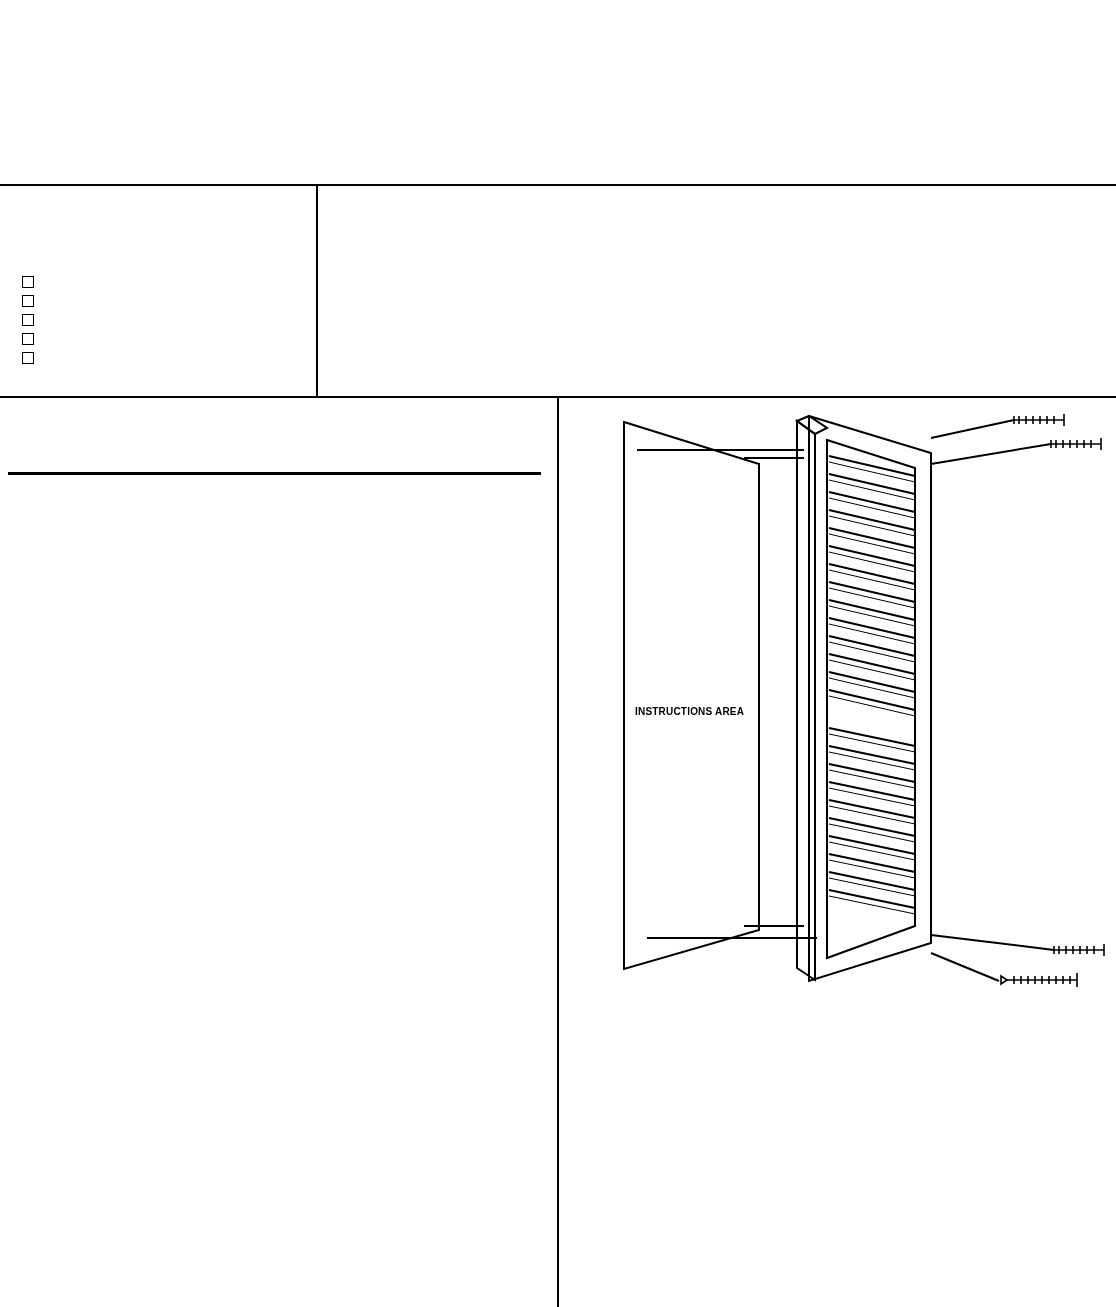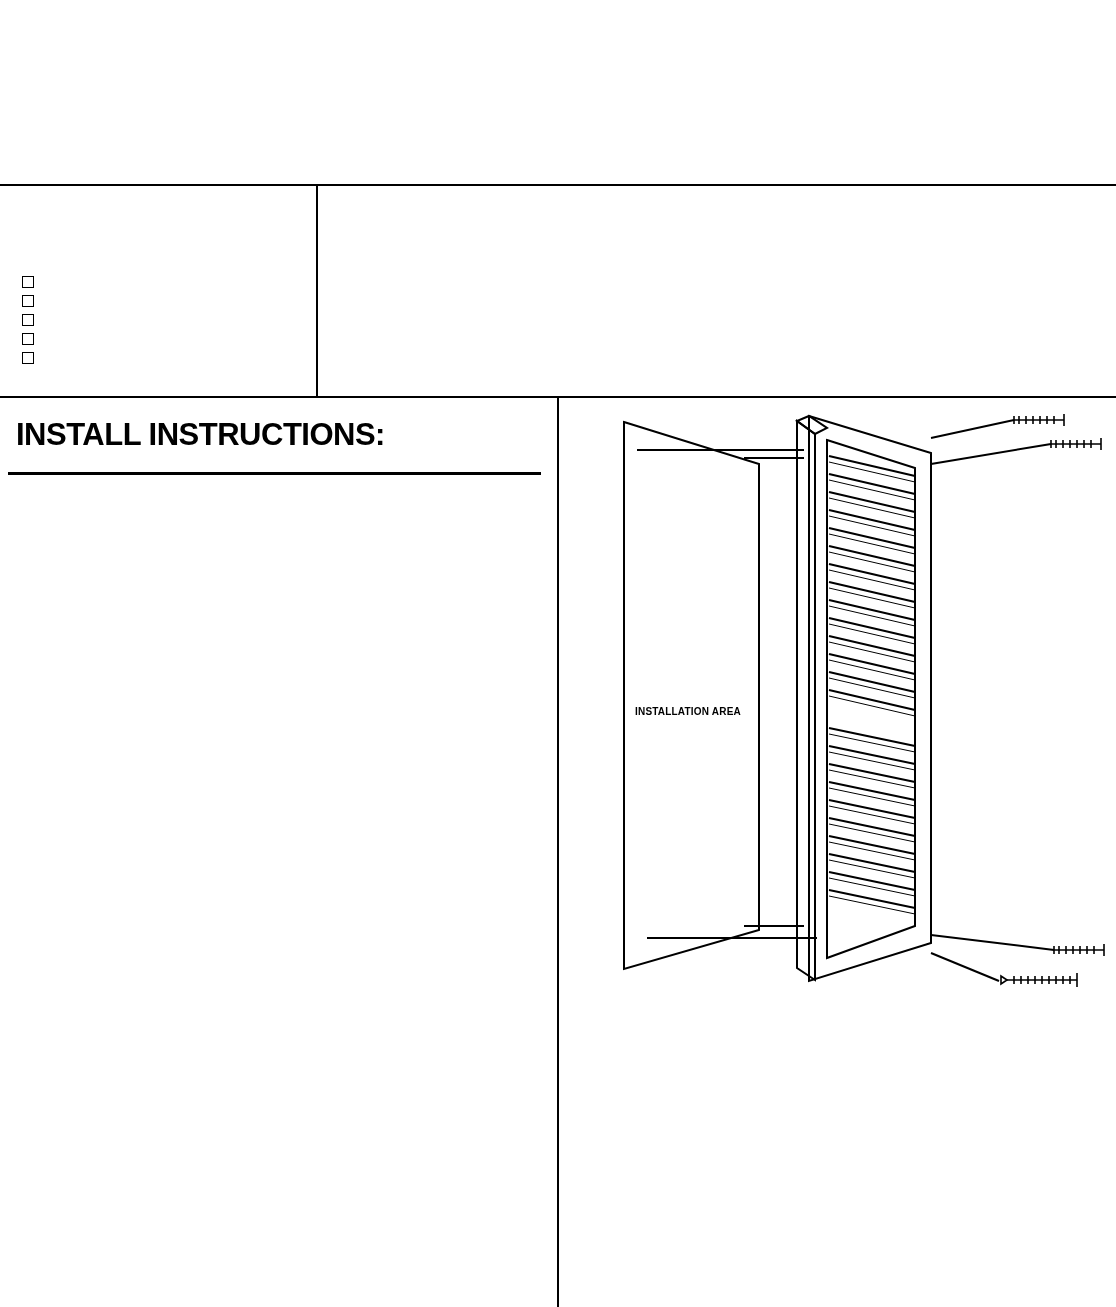--- a/index.html
+++ b/index.html
@@ -186,21 +186,20 @@
       <div class="right-cell-text"></div>
     </div>
 
   </div>
 
   <div class="lower">
 
     <div class="divider-vert"></div>
 
     <div class="instructions-col">
-      <div class="install-title">INSTALL INSTRUCTIONS:</div>
       <div class="title-rule"></div>
       <div class="steps"></div>
     </div>
 
     <div class="diagram-col">
 
       <svg class="diagram-svg" width="557" height="911" viewBox="0 0 557 911">
         <g fill="none" stroke="#000" stroke-width="2" stroke-linejoin="miter">
 
           <path d="M65 24 L200 66 L200 532 L65 571 Z"></path>
@@ -321,19 +320,19 @@
             <line x1="483" y1="578" x2="483" y2="586"></line>
             <line x1="490" y1="578" x2="490" y2="586"></line>
             <line x1="497" y1="578" x2="497" y2="586"></line>
             <line x1="504" y1="578" x2="504" y2="586"></line>
             <line x1="511" y1="578" x2="511" y2="586"></line>
           </g>
 
         </g>
       </svg>
 
-      <div class="diagram-label">INSTALLATION AREA</div>
+      <div class="diagram-label">INSTRUCTIONS AREA</div>
 
     </div>
 
   </div>
 
 </div>
 
 </body></html>

